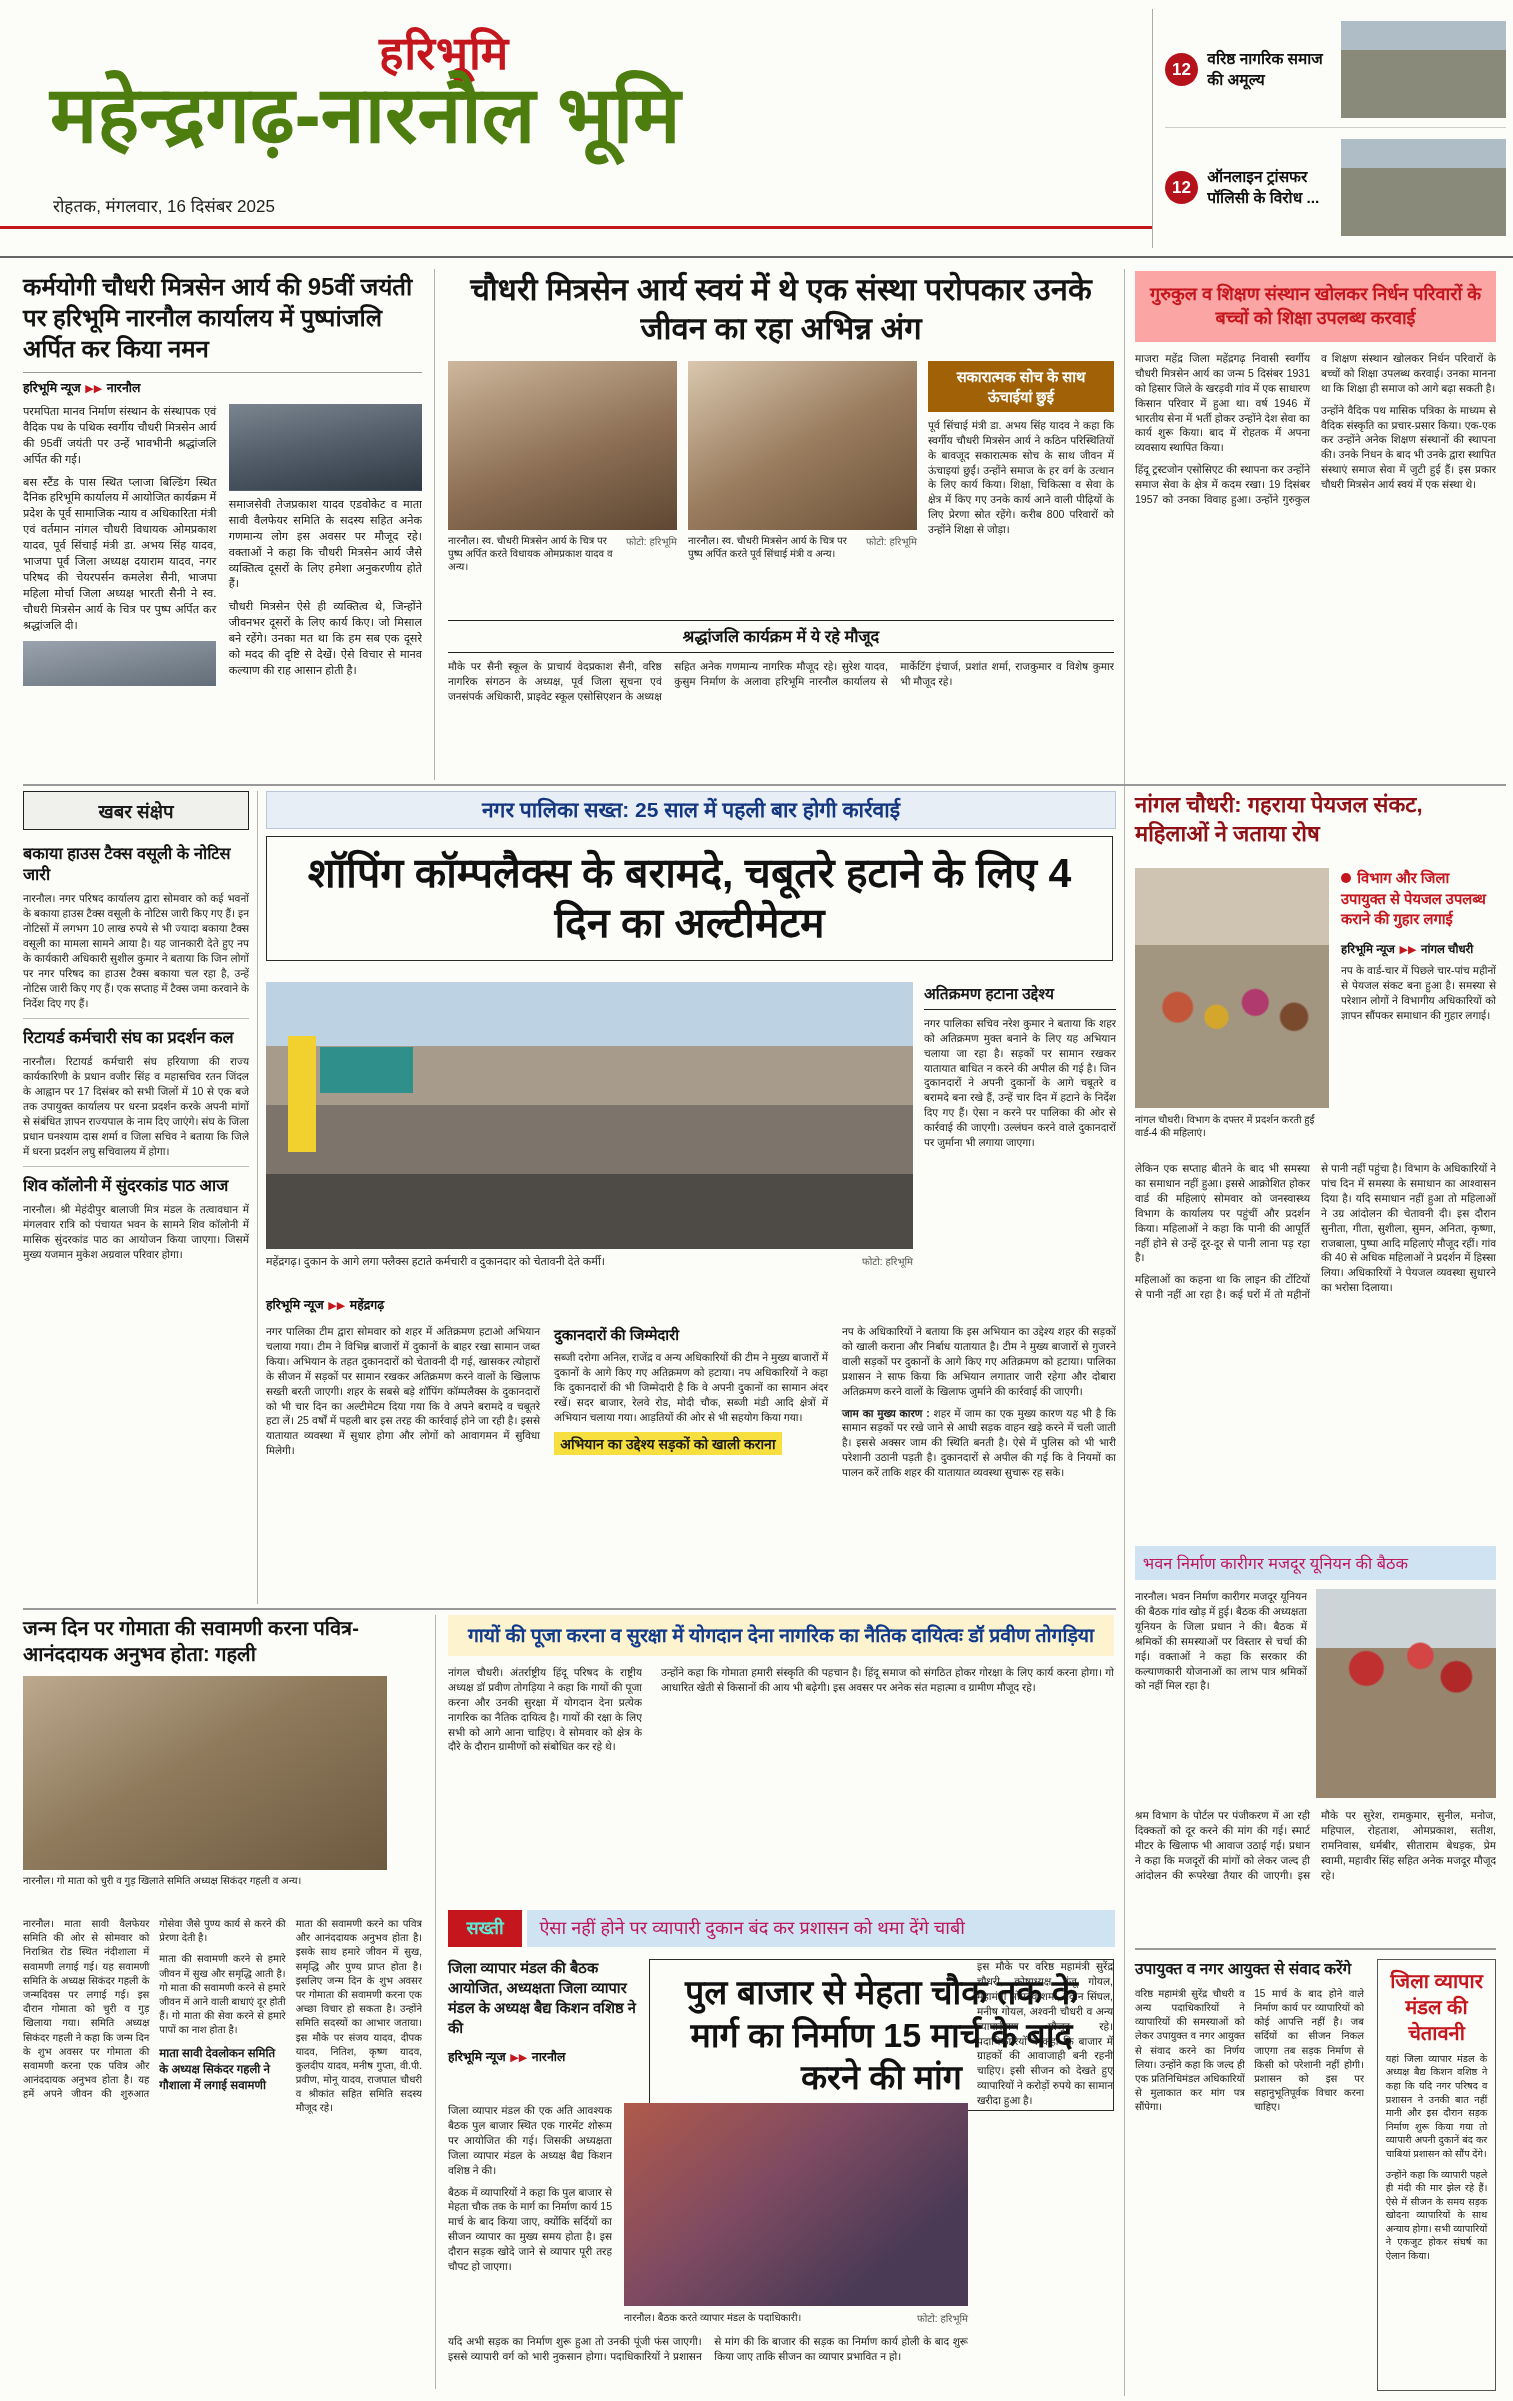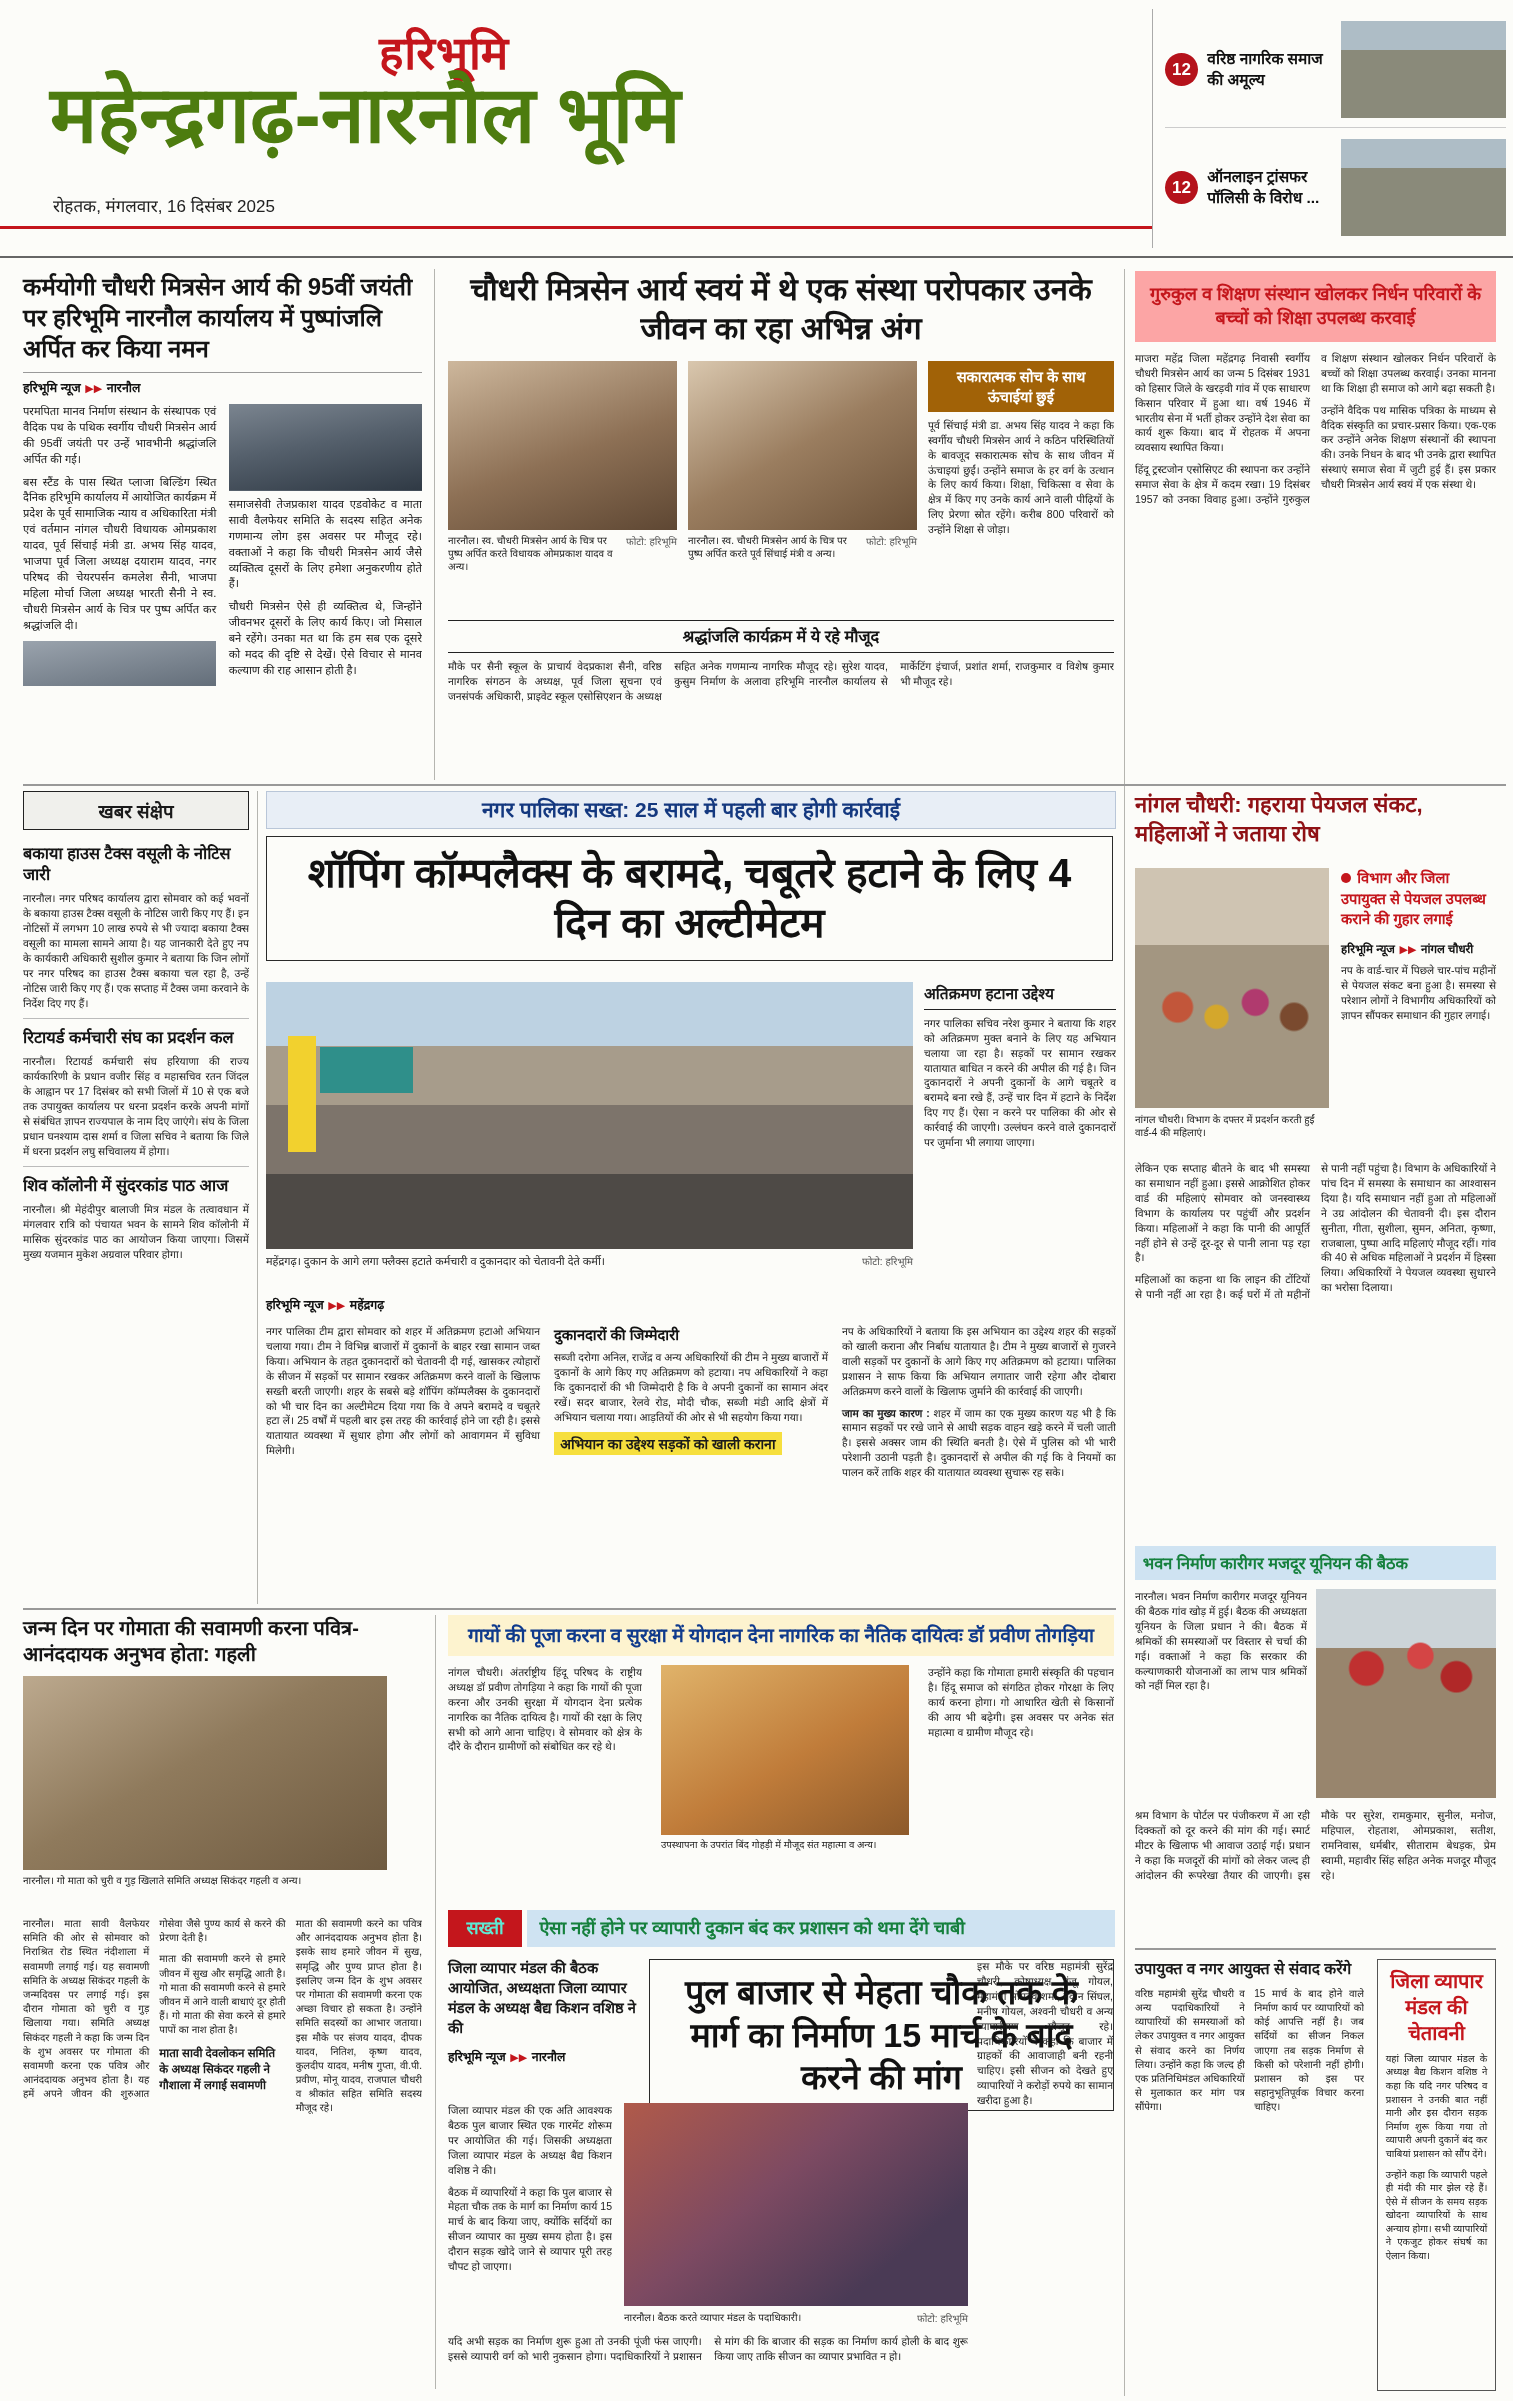--- a/index.html
+++ b/index.html
@@ -52,21 +52,21 @@
   .pinkbox{background:#fca5a5;padding:11px 12.4px;text-align:center;}
   .pinkbox .t{color:#c4161c;font-size:18px;font-weight:800;line-height:1.35;}
   .kicker{background:#e8eef6;border:0.8px solid #b9c6d8;color:#14387f;font-size:21px;font-weight:800;
           text-align:center;line-height:36px;height:36px;}
   .headbox{border:1.5px solid #2a2a2a;text-align:center;font-weight:900;color:#111;}
   .yellowhead{background:#f6df3e;display:inline-block;padding:2.3px 6.2px;font-size:14px;font-weight:800;margin:0 0 6.2px;}
   .subhead{font-size:14.7px;font-weight:800;margin:0 0 6.2px;color:#111;}
   .ruled{border-top:1.2px solid #222;border-bottom:1.2px solid #222;padding:4.6px 0;text-align:center;}
   .red-dot{display:inline-block;width:10px;height:10px;border-radius:50%;background:#c4161c;margin-right:6.2px;}
   .red-sub{color:#c4161c;font-size:14.7px;font-weight:800;line-height:1.4;}
-  .bluebar{background:#cfe3f2;color:#15803d;font-weight:700;}
+  .bluebar{background:#cfe3f2;color:#be185d;font-weight:400;}
   .body-s{font-size:10.5px;line-height:1.42;}
   .body-m{font-size:11.2px;line-height:1.42;}
   .warning-box{border:1.5px solid #555;padding:7.7px;}
   .strict-label{background:#c4161c;color:#5eead4;font-size:18px;font-weight:800;text-align:center;line-height:37px;}
 </style>
 </head>
 <body>
 
 <div class="page">
 
@@ -231,24 +231,20 @@
     <p style="font-size:10px;line-height:1.42;">नारनौल। माता सावी वैलफेयर समिति की ओर से सोमवार को निराश्रित रोड स्थित नंदीशाला में सवामणी लगाई गई। यह सवामणी समिति के अध्यक्ष सिकंदर गहली के जन्मदिवस पर लगाई गई। इस दौरान गोमाता को चुरी व गुड़ खिलाया गया। समिति अध्यक्ष सिकंदर गहली ने कहा कि जन्म दिन के शुभ अवसर पर गोमाता की सवामणी करना एक पवित्र और आनंददायक अनुभव होता है। यह हमें अपने जीवन की शुरुआत गोसेवा जैसे पुण्य कार्य से करने की प्रेरणा देती है।</p>
     <p style="font-size:10px;line-height:1.42;">माता की सवामणी करने से हमारे जीवन में सुख और समृद्धि आती है। गो माता की सवामणी करने से हमारे जीवन में आने वाली बाधाएं दूर होती हैं। गो माता की सेवा करने से हमारे पापों का नाश होता है।</p>
     <div style="font-size:11.6px;font-weight:800;line-height:1.4;margin-bottom:6.2px;">माता सावी देवलोकन समिति के अध्यक्ष सिकंदर गहली ने गौशाला में लगाई सवामणी</div>
     <p style="font-size:10px;line-height:1.42;">माता की सवामणी करने का पवित्र और आनंददायक अनुभव होता है। इसके साथ हमारे जीवन में सुख, समृद्धि और पुण्य प्राप्त होता है। इसलिए जन्म दिन के शुभ अवसर पर गोमाता की सवामणी करना एक अच्छा विचार हो सकता है। उन्होंने समिति सदस्यों का आभार जताया। इस मौके पर संजय यादव, दीपक यादव, नितिश, कृष्ण यादव, कुलदीप यादव, मनीष गुप्ता, वी.पी. प्रवीण, मोनू यादव, राजपाल चौधरी व श्रीकांत सहित समिति सदस्य मौजूद रहे।</p>
   </div>
 
   <div class="abs" style="left:448px;top:1615px;width:666px;height:287px;">
     <div style="background:#fdf3cf;color:#0f3a8c;font-size:19.4px;font-weight:800;text-align:center;padding:7.7px 6.2px;line-height:1.3;">गायों की पूजा करना व सुरक्षा में योगदान देना नागरिक का नैतिक दायित्वः डॉ प्रवीण तोगड़िया</div>
     <div style="display:flex;gap:19px;margin-top:9.3px;">
       <p class="body-s hidden-overflow" style="width:194px;height:217px;">नांगल चौधरी। अंतर्राष्ट्रीय हिंदू परिषद के राष्ट्रीय अध्यक्ष डॉ प्रवीण तोगड़िया ने कहा कि गायों की पूजा करना और उनकी सुरक्षा में योगदान देना प्रत्येक नागरिक का नैतिक दायित्व है। गायों की रक्षा के लिए सभी को आगे आना चाहिए। वे सोमवार को क्षेत्र के दौरे के दौरान ग्रामीणों को संबोधित कर रहे थे।</p>
-      <div style="width:248px;">
-        <div class="ph ph-orange" style="width:248px;height:170px;"></div>
-        <div class="caption" style="margin-top:3.9px;font-size:9.7px;">उपस्थापना के उपरांत बिंद गोहड़ी में मौजूद संत महात्मा व अन्य।</div>
-      </div>
       <div class="hidden-overflow" style="flex:1;height:217px;">
         <p class="body-s">उन्होंने कहा कि गोमाता हमारी संस्कृति की पहचान है। हिंदू समाज को संगठित होकर गोरक्षा के लिए कार्य करना होगा। गो आधारित खेती से किसानों की आय भी बढ़ेगी। इस अवसर पर अनेक संत महात्मा व ग्रामीण मौजूद रहे।</p>
       </div>
     </div>
   </div>
 
   <div class="abs strict-label" style="left:448px;top:1910px;width:74px;height:37px;">सख्ती</div>
   <div class="abs bluebar" style="left:527px;top:1910px;width:576px;height:37px;font-size:18px;line-height:37px;padding-left:12.4px;">ऐसा नहीं होने पर व्यापारी दुकान बंद कर प्रशासन को थमा देंगे चाबी</div>
 
   <div class="abs" style="left:448px;top:1959px;width:191px;">

